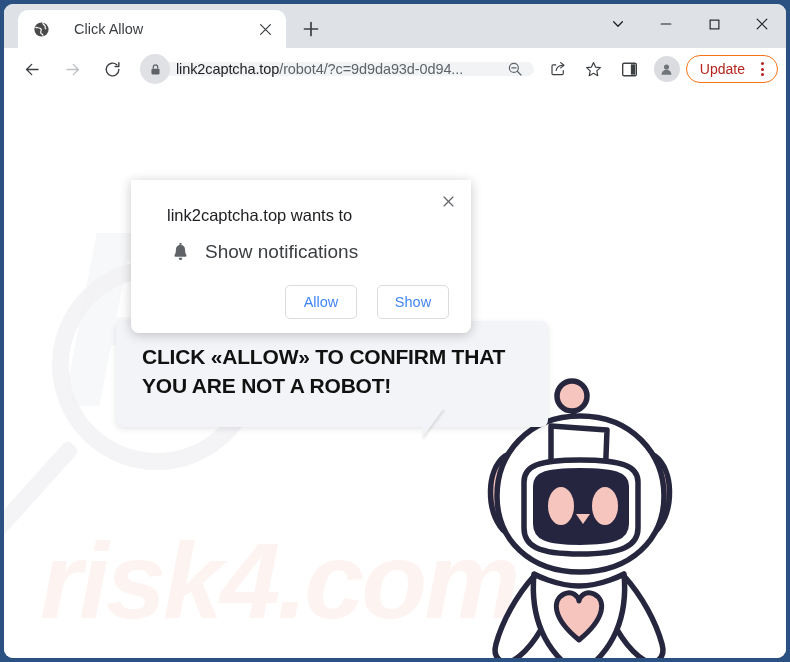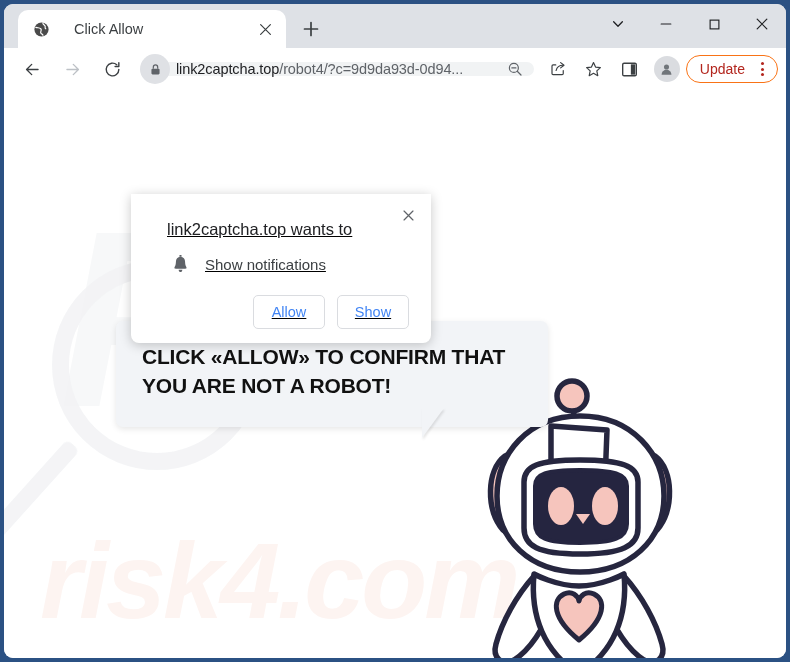--- a/index.html
+++ b/index.html
@@ -255,28 +255,27 @@
     border-bottom: 30px solid transparent;
     filter: drop-shadow(1px 2px 1px rgba(0,0,0,0.10));
   }
 
   
   .robot { position: absolute; left: 468px; top: 288px; }
 
   
   .perm-dialog {
     position: absolute;
-    left: 127px; top: 104px;
-    width: 300px;
+    left: 127px; top: 90px;
+    width: 340px;
     background: #ffffff;
     border-radius: 0 0 8px 8px;
     box-shadow: 0 2px 12px rgba(0,0,0,0.22);
     padding: 18px 20px 14px;
     z-index: 20;
-    text-decoration: underline;
   }
   .perm-close {
     position: absolute;
     right: 10px; top: 8px;
     width: 26px; height: 26px;
     display: flex; align-items: center; justify-content: center;
     border-radius: 50%;
   }
   .perm-title {
     font-size: 16.5px;
@@ -284,28 +283,28 @@
     margin: 8px 0 16px 16px;
     font-weight: 400;
   }
   .perm-row {
     display: flex;
     align-items: center;
     margin: 0 0 22px 18px;
   }
   .perm-bell { width: 22px; display: flex; justify-content: center; flex: 0 0 auto; }
   .perm-row-label {
-    font-size: 15px;
+    font-size: 19px;
     color: #3c4043;
     margin-left: 14px;
   }
   .perm-actions {
     display: flex;
     justify-content: flex-end;
-    gap: 12px;
+    gap: 20px;
     padding-right: 2px;
   }
   .perm-btn {
     min-width: 72px;
     height: 34px;
     border: 1px solid #dadce0;
     border-radius: 5px;
     background: #ffffff;
     color: #4285f4;
     font-size: 14.5px;

